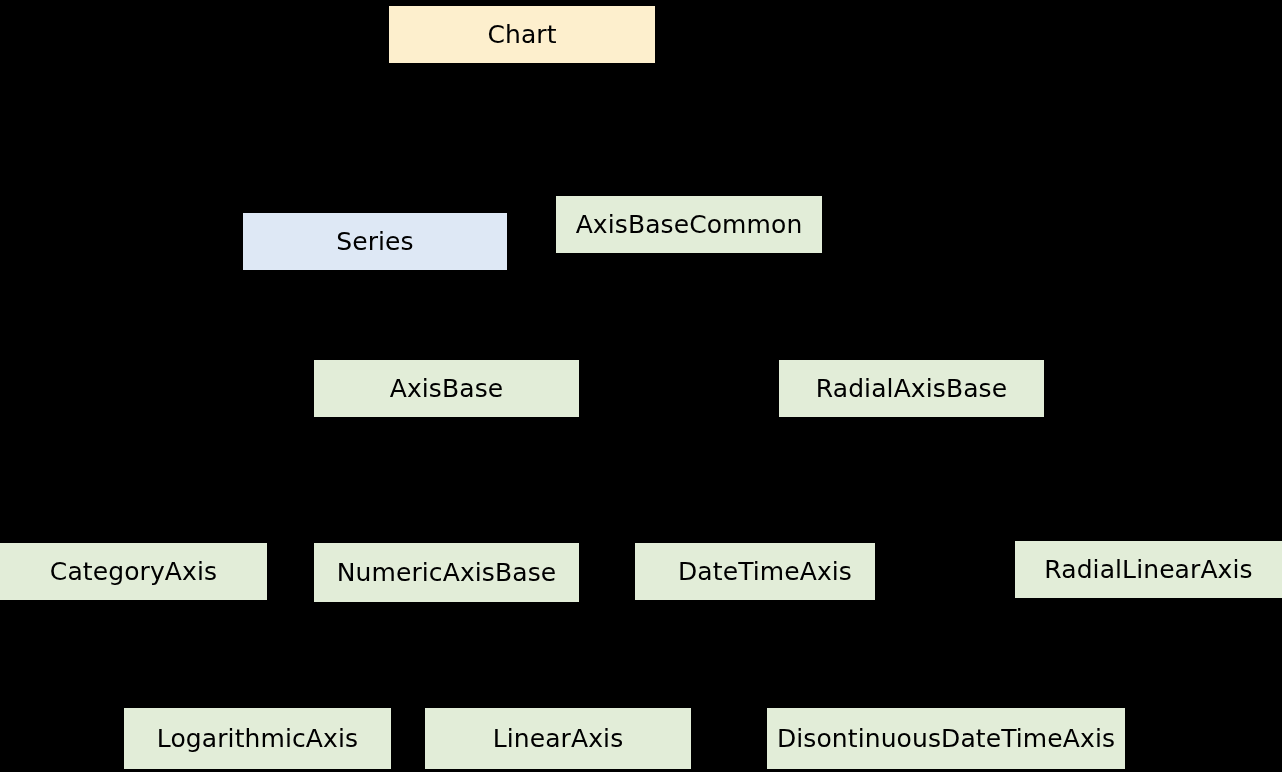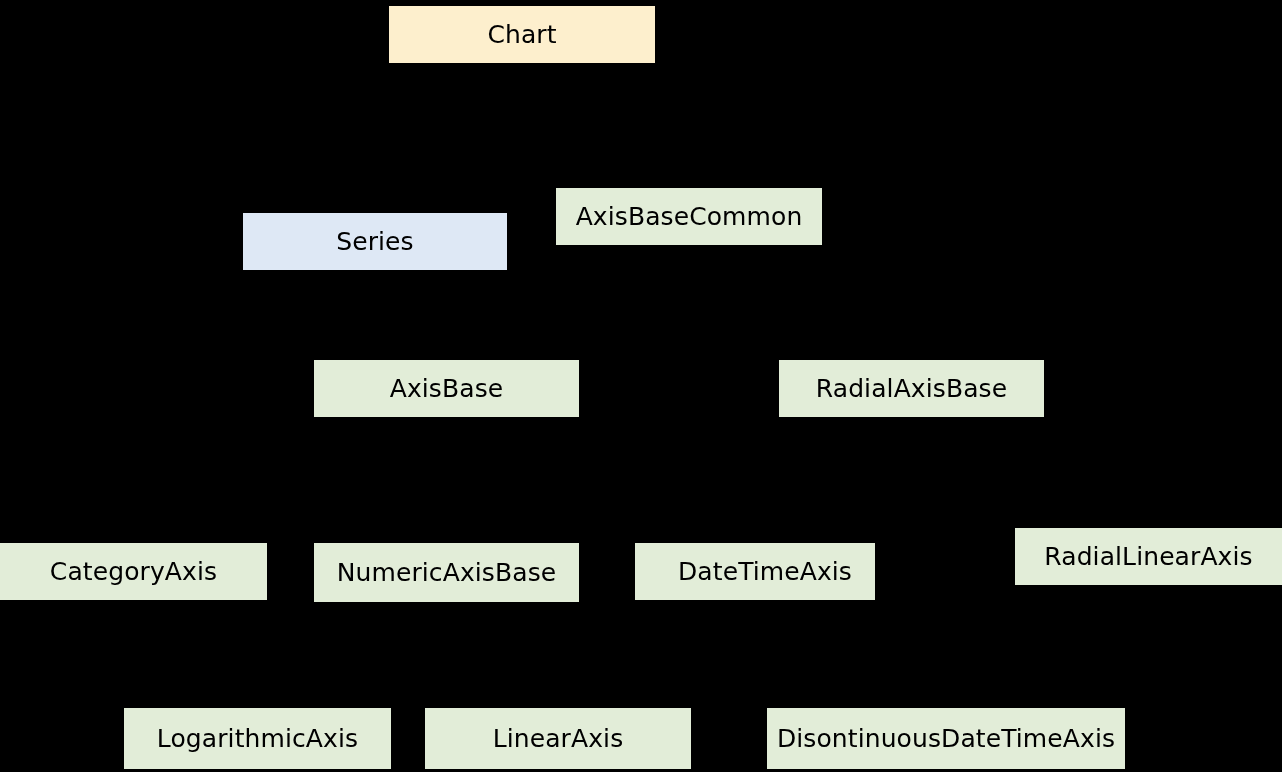--- a/index.html
+++ b/index.html
@@ -41,21 +41,21 @@
 <div id="diagram-canvas" style="width: 1282px; height: 772px; background: rgb(0, 0, 0);">
 
   <div class="node-box" style="left: 389px; top: 6px; width: 266px; height: 57px; background: rgb(253, 239, 205); color: rgb(0, 0, 0);">
     <span class="node-label">Chart</span>
   </div>
 
   <div class="node-box" style="left: 243px; top: 196px; width: 264px; height: 57px; background: rgb(222, 232, 245); color: rgb(0, 0, 0); margin-top: 17px;">
     <span class="node-label">Series</span>
   </div>
 
-  <div class="node-box" style="left: 556px; top: 188px; width: 266px; height: 57px; background: rgb(226, 237, 216); color: rgb(0, 0, 0);">
+  <div class="node-box" style="left: 556px; top: 196px; width: 266px; height: 57px; background: rgb(226, 237, 216); color: rgb(0, 0, 0);">
     <span class="node-label">AxisBaseCommon</span>
   </div>
 
   <div class="node-box" style="left: 314px; top: 360px; width: 265px; height: 57px; background: rgb(226, 237, 216); color: rgb(0, 0, 0);">
     <span class="node-label">AxisBase</span>
   </div>
 
   <div class="node-box" style="left: 779px; top: 360px; width: 265px; height: 57px; background: rgb(226, 237, 216); color: rgb(0, 0, 0);">
     <span class="node-label">RadialAxisBase</span>
   </div>
@@ -65,21 +65,21 @@
   </div>
 
   <div class="node-box" style="left: 314px; top: 543px; width: 265px; height: 59px; background: rgb(226, 237, 216); color: rgb(0, 0, 0);">
     <span class="node-label">NumericAxisBase</span>
   </div>
 
   <div class="node-box" style="left: 635px; top: 543px; width: 240px; height: 57px; background: rgb(226, 237, 216); color: rgb(0, 0, 0); padding-left: 20px;">
     <span class="node-label">DateTimeAxis</span>
   </div>
 
-  <div class="node-box" style="left: 1015px; top: 528px; width: 267px; height: 57px; background: rgb(226, 237, 216); color: rgb(0, 0, 0);">
+  <div class="node-box" style="left: 1015px; top: 541px; width: 267px; height: 57px; background: rgb(226, 237, 216); color: rgb(0, 0, 0);">
     <span class="node-label">RadialLinearAxis</span>
   </div>
 
   <div class="node-box" style="left: 124px; top: 708px; width: 267px; height: 61px; background: rgb(226, 237, 216); color: rgb(0, 0, 0);">
     <span class="node-label">LogarithmicAxis</span>
   </div>
 
   <div class="node-box" style="left: 425px; top: 708px; width: 266px; height: 61px; background: rgb(226, 237, 216); color: rgb(0, 0, 0);">
     <span class="node-label">LinearAxis</span>
   </div>

